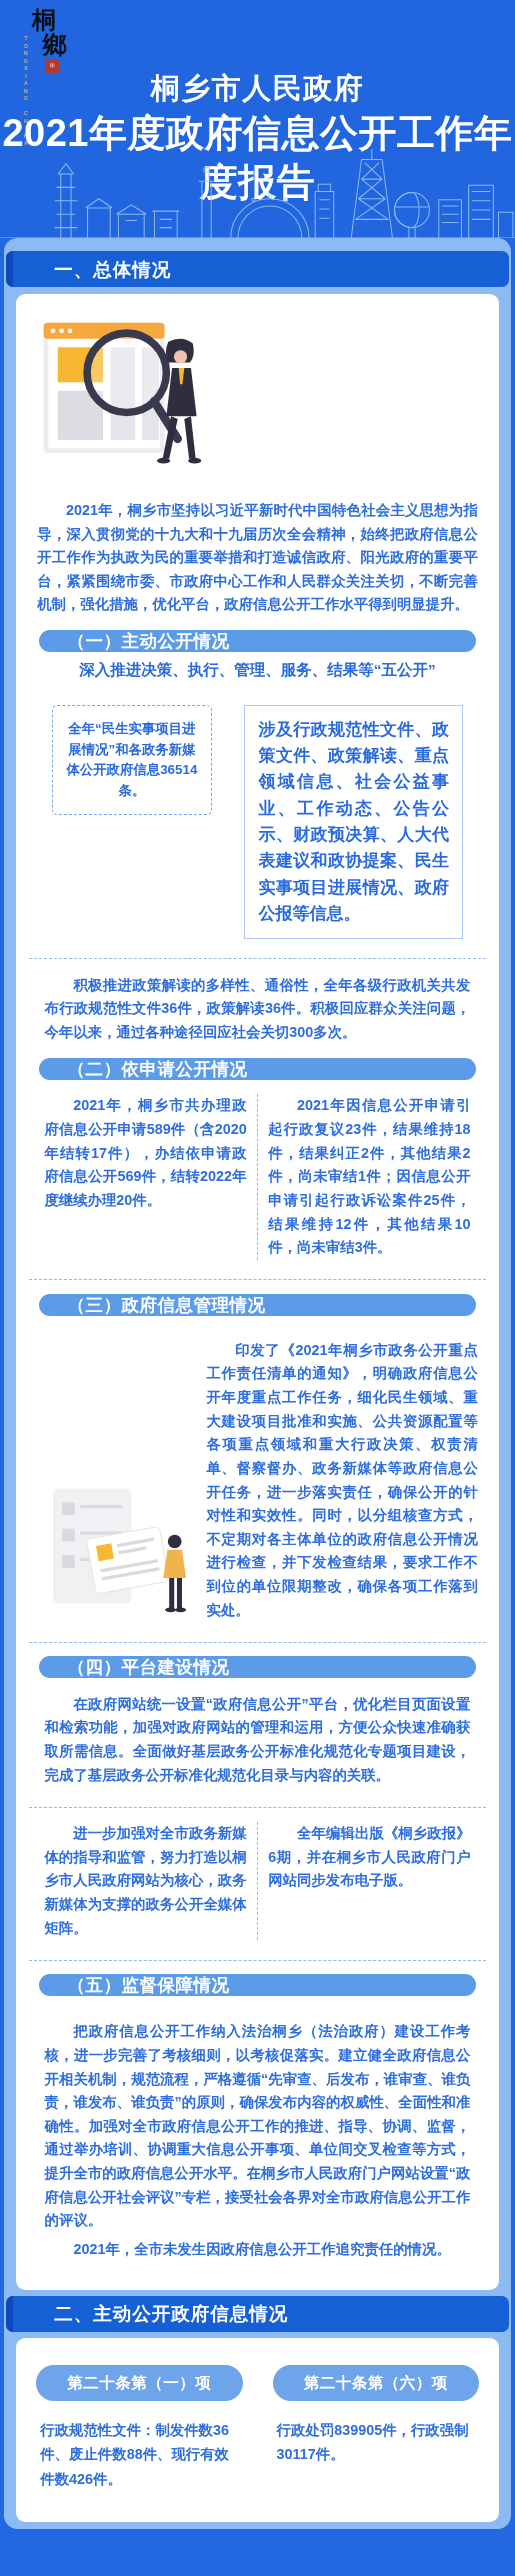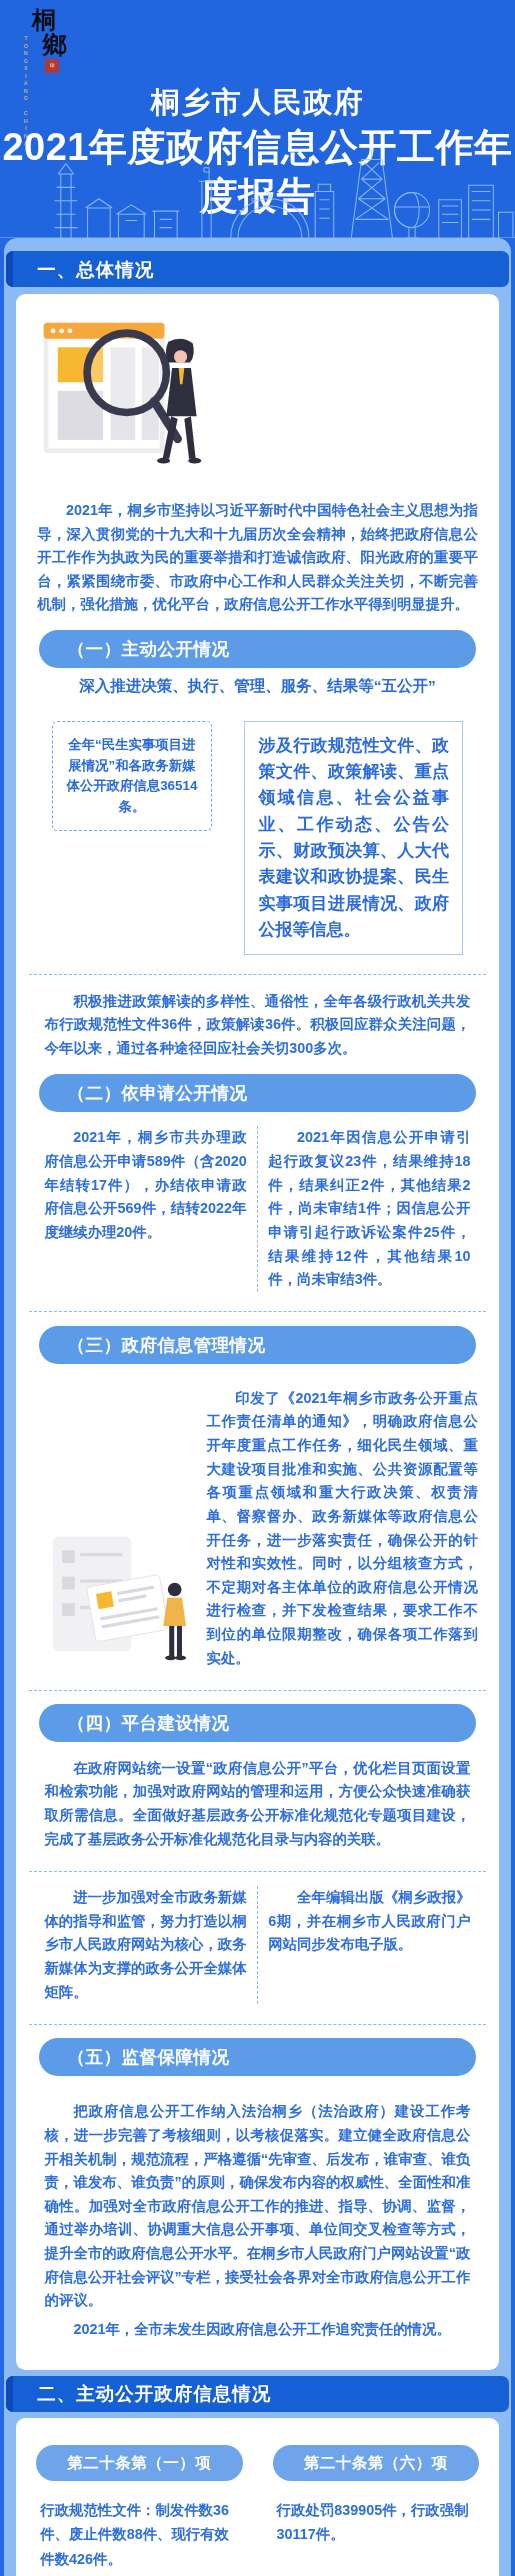--- a/index.html
+++ b/index.html
@@ -12,43 +12,43 @@
   .hero{position:relative;height:238px;background:#2166df;overflow:hidden;}
   .logo{position:absolute;left:23px;top:8.2px;display:flex;align-items:flex-start;}
   .logo-en{writing-mode:vertical-rl;text-orientation:upright;font-size:5.2px;letter-spacing:1.5px;
     color:#c9b18a;margin-right:3.1px;margin-top:27px;font-weight:bold;}
   .logo-chars{display:flex;flex-direction:column;}
   .logo-char{font-family:"DejaVu Serif","Liberation Serif",serif;color:#0d0d14;font-size:24px;
     line-height:1.02;font-weight:bold;}
   .logo-char.second{margin-left:10.3px;}
   .seal{width:13.4px;height:13.4px;background:#b03a30;margin:2.1px 0 0 13.4px;border-radius:1.5px;
     display:flex;align-items:center;justify-content:center;color:#e9d6c9;font-size:4.6px;font-weight:bold;}
-  .hero-title{position:absolute;top:84px;left:0;width:100%;text-align:center;color:#ffffff;
+  .hero-title{position:absolute;top:70px;left:0;width:100%;text-align:center;color:#ffffff;
     font-weight:bold;line-height:1.28;}
   .hero-title .t1{font-size:29px;letter-spacing:1.5px;}
   .hero-title .t2{font-size:38px;letter-spacing:0.5px;margin-top:2.1px;}
   .skyline{position:absolute;left:0;bottom:-2.1px;width:515px;height:98px;display:block;}
   
   .panel{position:relative;margin:0 3.6px;background:#8cbaf2;border-radius:13.4px;padding:7.2px 0 7.2px;}
   .card{background:#ffffff;border-radius:9.3px;margin:0 12px;}
   .secbar{margin:6.2px 2.6px;background:#1560d5;border-radius:7.2px;height:36px;display:flex;
-    align-items:center;padding-left:31px;position:relative;overflow:hidden;}
+    align-items:center;padding-left:48px;position:relative;overflow:hidden;}
   .secbar::before{content:"";position:absolute;left:0;top:0;width:7.2px;height:100%;background:#0c49bd;}
   .secbar-label{color:#ffffff;font-size:18.5px;font-weight:bold;letter-spacing:1px;}
   
   .intro-card{padding:24px 30px 20.6px;}
   .blue-para{color:#2e6edd;font-size:14.4px;line-height:1.64;font-weight:bold;text-align:justify;text-indent:2em;}
   .intro-c1{margin-top:14.4px;text-align:center;color:#2e6edd;font-size:14.4px;font-weight:bold;}
   .intro-c2{margin-top:6.2px;text-align:center;color:#2e6edd;font-size:17px;font-weight:bold;}
   
   .card-s1{padding:23px 0 28px;}
   .s1-row{display:flex;padding:0 21.6px;gap:12.4px;align-items:flex-start;flex-direction:column;}
   .illus-box{flex:0 0 170px;}
   .s1-row .blue-para{flex:1;margin:0;}
-  .pill{margin:13.4px 23px 0;background:#5b9be8;border-radius:19.6px;height:38px;display:flex;
+  .pill{margin:13.4px 23px 0;background:#5b9be8;border-radius:19.6px;height:22px;display:flex;
     align-items:center;padding-left:29px;color:#fff;font-size:17.5px;font-weight:bold;letter-spacing:0.5px;}
   .highlight-line{margin-top:8px;text-align:center;color:#2a6add;font-size:15.5px;font-weight:bold;}
   .boxrow{display:flex;margin:24px 36px 0;gap:32px;align-items:flex-start;}
   .dashbox{flex:0 0 140px;border:1.5px dashed #6fa6ec;border-radius:5.2px;padding:12.4px 9.3px;
     font-size:13.4px;line-height:1.55;color:#2a6add;font-weight:bold;text-align:center;}
   .solidbox{flex:1;border:1px solid #a9c9f3;padding:10.3px 13.4px;font-size:17px;line-height:1.55;
     color:#2a6add;font-weight:bold;text-align:justify;}
   .hr-dash{border:0;border-top:1.5px dashed #8db9f0;margin:19.6px 13px 0;}
   .para{margin:14.4px 29px 0;}
   .colrow{display:flex;margin:14.4px 20.6px 0;align-items:stretch;}

